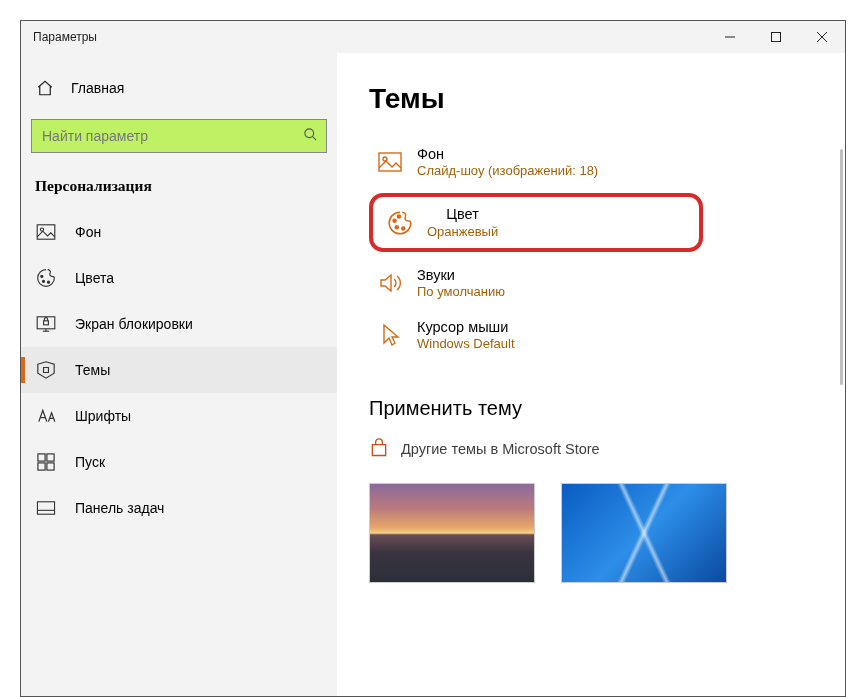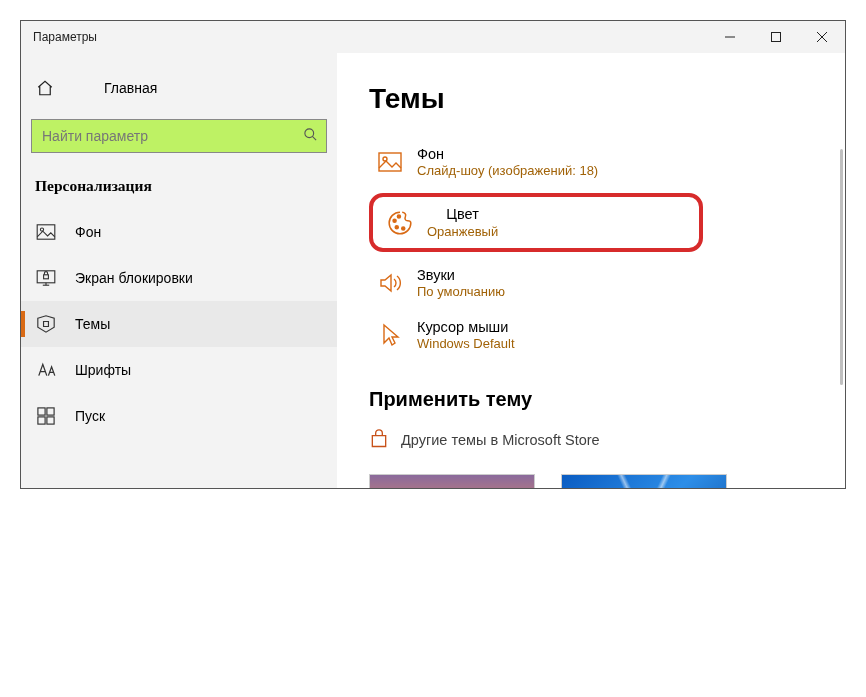--- a/index.html
+++ b/index.html
@@ -1,18 +1,18 @@
 <!DOCTYPE html>
 <html><head>
 <meta charset="utf-8">
 <style>
   * { box-sizing: border-box; margin: 0; padding: 0; font-family: "Segoe UI", Tahoma, sans-serif; }
   body { background: #fff; }
   .window {
-    width: 826px; height: 469px;
+    width: 826px; height: 677px;
     margin: 20px; border: 1px solid #555;
     display: flex; flex-direction: column; background: #fff;
     position: relative;
   }
   .titlebar {
     height: 32px; display: flex; align-items: center;
     padding-left: 12px; font-size: 12px; color: #222;
     background: #f3f3f3;
   }
   .title-text { flex: 1; }
@@ -25,21 +25,21 @@
   .body { flex: 1; display: flex; overflow: hidden; }
   .sidebar {
     width: 316px; background: #f3f3f3; padding: 18px 0 0 0;
     display: flex; flex-direction: column;
   }
   .home-row {
     display: flex; align-items: center; gap: 16px;
     padding: 8px 14px; margin-bottom: 10px; cursor: pointer;
   }
   .home-row .hicon { width: 20px; display:flex; justify-content:center; }
-  .home-row span.lbl { font-size: 14px; margin-left: 33px; }
+  .home-row span.lbl { font-size: 14px; }
   .search {
     margin: 4px 10px 18px 10px; height: 34px;
     border: 1px solid #888; background: #bef264;
     display: flex; align-items: center; padding: 0 8px 0 10px;
     font-size: 14px; color: #666;
   }
   .search .ph { flex: 1; color: #777; }
   .search .sicon { color: #555; }
   .cat-title { font-size: 15.5px; font-weight: 600; padding: 6px 14px 14px 14px; font-family: Liberation Serif, serif; }
   .nav { display: flex; flex-direction: column; }
@@ -70,21 +70,21 @@
   .opt .osub { font-size: 13px; color: #a16207; }
   .opt.highlight {
     border: 4px solid #d72b2b; border-radius: 14px;
     padding: 8px 14px; width: 334px; margin: 2px 0; text-align: center;
   }
   .save-btn {
     margin-top: 20px; padding: 8px 20px; width: 170px;
     background: #ccc; border: 1px solid #bbb; font-size: 14px;
     cursor: pointer; text-align:center;
   }
-  .apply-title { font-size: 20px; font-weight:700; margin-top: 29px; }
+  .apply-title { font-size: 20px; font-weight:400; margin-top: 38px; }
   .store-link {
     display:flex; align-items:center; gap:12px;
     margin-top: 18px; color:#404040; font-size:14.5px; cursor:pointer;
   }
   .store-link .sticon { width:20px; }
   .thumbs { display:flex; gap:26px; margin-top:22px; }
   .thumb { width:166px; height:100px; border:1px solid #ccc; }
   .thumb.sunset {
     background: linear-gradient(to bottom,
       #8a6a9c 0%, #bb7a7d 25%, #e8a868 45%, #f6d28a 50%,
@@ -162,20 +162,31 @@
             <svg width="20" height="16" viewBox="0 0 24 20" fill="none" stroke="#333" stroke-width="1.4">
                 <rect x="1" y="1" width="22" height="18"></rect>
                 <circle cx="7" cy="7" r="2"></circle>
                 <path d="M1 16 L8 9 L14 15 L18 11 L23 16"></path>
               </svg>
           </span>
           <span>Фон</span>
         </div>
         <div class="nav-item">
           <span class="nicon">
+            <svg width="20" height="20" viewBox="0 0 24 24" fill="none" stroke="#333" stroke-width="1.4">
+                <path d="M12 2 A10 10 0 1 0 22 12 C22 10 20 10 19 10 C17 10 16 8 17 6 C18 4 16 2 14 2"></path>
+                <circle cx="7" cy="10" r="1.3" fill="#333"></circle>
+                <circle cx="9" cy="16" r="1.3" fill="#333"></circle>
+                <circle cx="15" cy="17" r="1.3" fill="#333"></circle>
+              </svg>
+          </span>
+          <span>Цвета</span>
+        </div>
+        <div class="nav-item">
+          <span class="nicon">
             <svg width="20" height="16" viewBox="0 0 24 20" fill="none" stroke="#333" stroke-width="1.4">
                 <rect x="1" y="1" width="22" height="15"></rect>
                 <line x1="8" y1="19" x2="16" y2="19"></line>
                 <line x1="12" y1="16" x2="12" y2="19"></line>
                 <rect x="9" y="6" width="6" height="5"></rect>
                 <path d="M10 6 V4 A2 2 0 0 1 14 4 V6"></path>
               </svg>
           </span>
           <span>Экран блокировки</span>
         </div>
@@ -200,20 +211,29 @@
         <div class="nav-item">
           <span class="nicon">
             <svg width="18" height="18" viewBox="0 0 20 20" fill="none" stroke="#333" stroke-width="1.3">
                 <rect x="1" y="1" width="8" height="8"></rect>
                 <rect x="11" y="1" width="8" height="8"></rect>
                 <rect x="1" y="11" width="8" height="8"></rect>
                 <rect x="11" y="11" width="8" height="8"></rect>
               </svg>
           </span>
           <span>Пуск</span>
+        </div>
+        <div class="nav-item">
+          <span class="nicon">
+            <svg width="20" height="14" viewBox="0 0 24 18" fill="none" stroke="#333" stroke-width="1.4">
+                <rect x="1" y="1" width="22" height="16"></rect>
+                <line x1="1" y1="12" x2="23" y2="12"></line>
+              </svg>
+          </span>
+          <span>Панель задач</span>
         </div>
       </div>
     </div>
 
     <div class="content">
       <h1>Темы</h1>
 
       <div class="theme-opts">
 
         <div class="opt">

